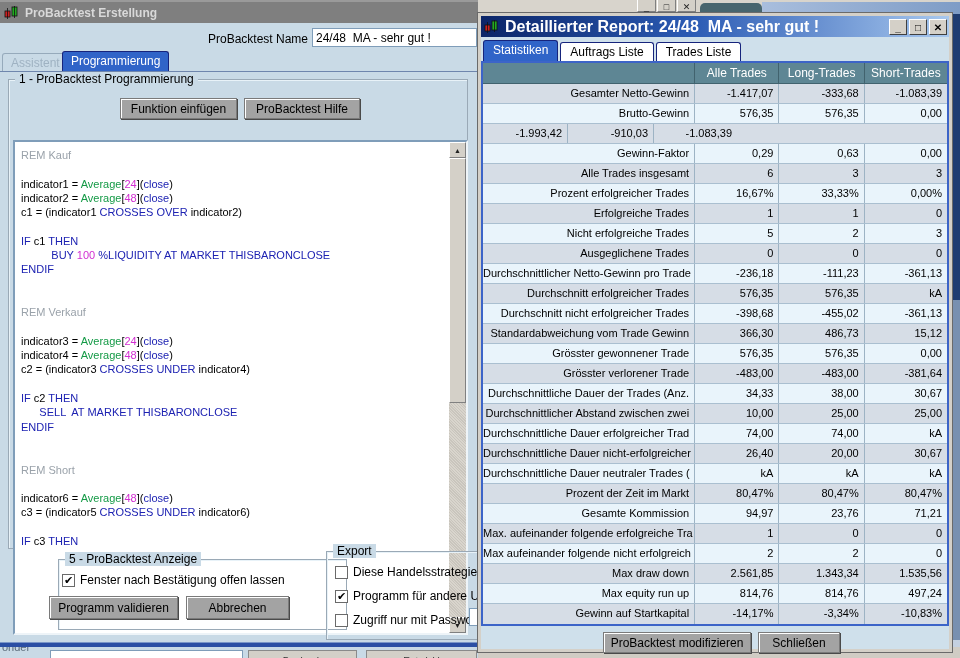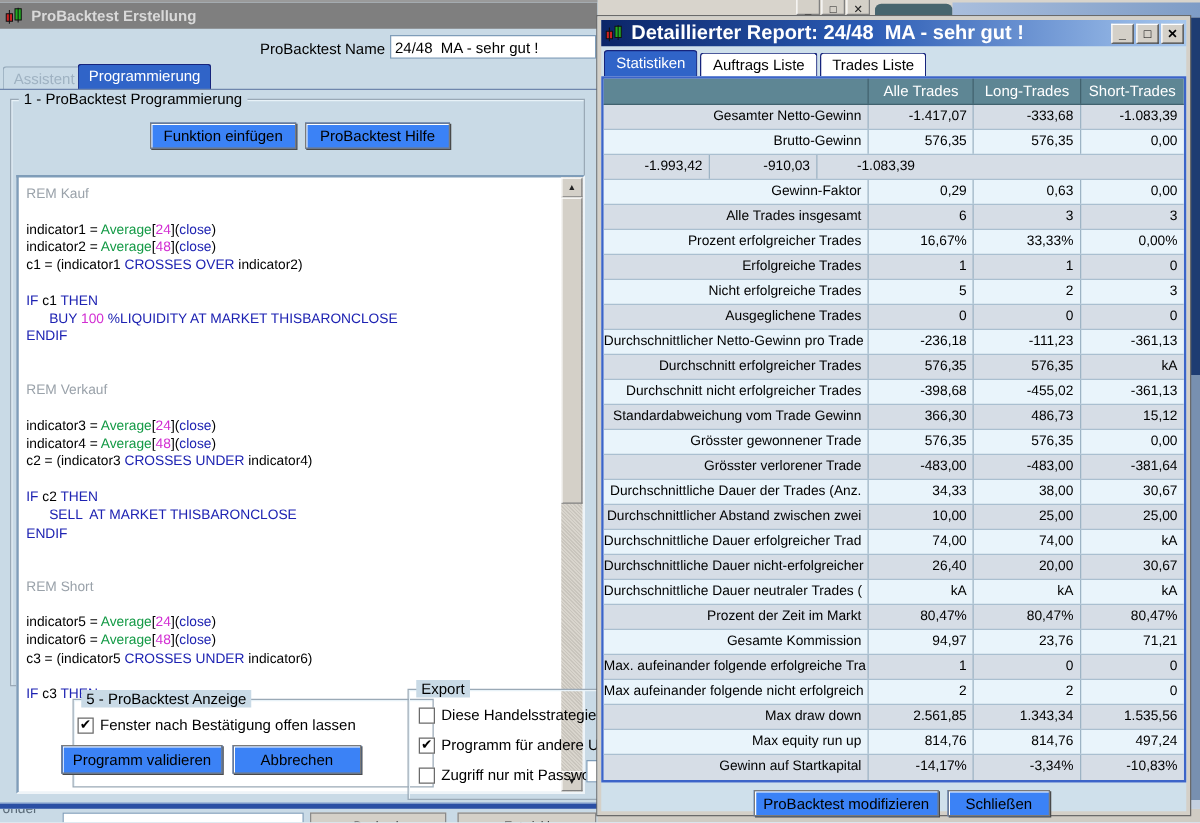--- a/index.html
+++ b/index.html
@@ -35,21 +35,21 @@
   .mtab.inactive { left:2px; top:51px; border:1px solid #96aabb; border-bottom:none; color:#9fb2c2; background:#c9dae6; }
   .mtab.active { left:62px; top:49px; height:21px; background:#3064c8; color:#fff; border:1px solid #16247c; border-bottom:none; }
   .panel-line { position:absolute; left:0; top:69px; width:100%; height:1px; background:#6f86ad; }
 
   .groupbox { position:absolute; border:1px solid #9aa9b6; box-shadow:inset 1px 1px 0 #e8f2f8; }
   .groupbox > .legend { position:absolute; top:-8px; left:6px; background:#c9dae6; padding:0 4px; font-size:12px; color:#000; }
   .gb1 { left:8px; top:77px; width:460px; height:470px; }
   .gb5 { left:24px; top:557px; width:289px; height:71px;margin-left:34px; }
   .gbx { left:326px; top:549px; width:170px; height:89px; }
 
-  .btn3d { background:#3b82f6; border:1px solid #7a7a7a; box-shadow:1px 1px 0 #4a4a4a, inset 1px 1px 0 #fff;
+  .btn3d { background:#a3a3a3; border:1px solid #7a7a7a; box-shadow:1px 1px 0 #4a4a4a, inset 1px 1px 0 #fff;
            font:12px "Liberation Sans",sans-serif; color:#000; display:flex; align-items:center; justify-content:center;
            position:absolute; cursor:default; }
 
   .codewrap { position:absolute; left:13px; top:138px; width:455px; height:495px; background:#fff;
               border:2px solid; border-color:#7f9db9 #eef4f8 #eef4f8 #7f9db9;text-decoration:underline; }
   .codecontent { position:absolute; left:0; top:0; right:17px; bottom:0; overflow:hidden; padding:6px 0 0 6px; }
   .code-line { white-space:pre; font-size:11px; line-height:14.3px; height:14.3px; }
   .vscroll { position:absolute; right:0; top:0; bottom:0; width:17px;
              background:repeating-linear-gradient(45deg,#d9d5cd 0 1px,#c9c5bd 1px 2px); }
   .sb-arrow { position:absolute; left:0; width:17px; height:16px; background:#d4d0c8; border:1px solid #808080;
@@ -140,38 +140,37 @@
 
     <div class="codewrap">
       <div class="codecontent">
           <div class="code-line"><span style="color: rgb(154, 162, 170);">REM Kauf</span></div>
           <div class="code-line"></div>
           <div class="code-line"><span style="color: rgb(0, 0, 0);">indicator1 = </span><span style="color: rgb(20, 154, 70);">Average</span><span style="color: rgb(0, 0, 0);">[</span><span style="color: rgb(210, 46, 210);">24</span><span style="color: rgb(0, 0, 0);">](</span><span style="color: rgb(29, 34, 178);">close</span><span style="color: rgb(0, 0, 0);">)</span></div>
           <div class="code-line"><span style="color: rgb(0, 0, 0);">indicator2 = </span><span style="color: rgb(20, 154, 70);">Average</span><span style="color: rgb(0, 0, 0);">[</span><span style="color: rgb(210, 46, 210);">48</span><span style="color: rgb(0, 0, 0);">](</span><span style="color: rgb(29, 34, 178);">close</span><span style="color: rgb(0, 0, 0);">)</span></div>
           <div class="code-line"><span style="color: rgb(0, 0, 0);">c1 = (indicator1 </span><span style="color: rgb(29, 34, 178);">CROSSES OVER</span><span style="color: rgb(0, 0, 0);"> indicator2)</span></div>
           <div class="code-line"></div>
           <div class="code-line"><span style="color: rgb(29, 34, 178);">IF</span><span style="color: rgb(0, 0, 0);"> c1 </span><span style="color: rgb(29, 34, 178);">THEN</span></div>
-          <div class="code-line"><span style="color: rgb(0, 0, 0);">      </span><span style="color: rgb(29, 34, 178);">BUY</span><span style="color: rgb(0, 0, 0);"> </span><span style="color: rgb(210, 46, 210);">100</span><span style="color: rgb(0, 0, 0);"> </span><span style="color: rgb(29, 34, 178);">%LIQUIDITY AT MARKET THISBARONCLOSE</span></div>
+          <div class="code-line"><span style="color: rgb(0, 0, 0);">      </span><span style="color: rgb(29, 34, 178); margin-left: 12px;">BUY</span><span style="color: rgb(0, 0, 0);"> </span><span style="color: rgb(210, 46, 210);">100</span><span style="color: rgb(0, 0, 0);"> </span><span style="color: rgb(29, 34, 178);">%LIQUIDITY AT MARKET THISBARONCLOSE</span></div>
           <div class="code-line"><span style="color: rgb(29, 34, 178);">ENDIF</span></div>
           <div class="code-line"></div>
           <div class="code-line"></div>
           <div class="code-line"><span style="color: rgb(154, 162, 170);">REM Verkauf</span></div>
           <div class="code-line"></div>
           <div class="code-line"><span style="color: rgb(0, 0, 0);">indicator3 = </span><span style="color: rgb(20, 154, 70);">Average</span><span style="color: rgb(0, 0, 0);">[</span><span style="color: rgb(210, 46, 210);">24</span><span style="color: rgb(0, 0, 0);">](</span><span style="color: rgb(29, 34, 178);">close</span><span style="color: rgb(0, 0, 0);">)</span></div>
           <div class="code-line"><span style="color: rgb(0, 0, 0);">indicator4 = </span><span style="color: rgb(20, 154, 70);">Average</span><span style="color: rgb(0, 0, 0);">[</span><span style="color: rgb(210, 46, 210);">48</span><span style="color: rgb(0, 0, 0);">](</span><span style="color: rgb(29, 34, 178);">close</span><span style="color: rgb(0, 0, 0);">)</span></div>
           <div class="code-line"><span style="color: rgb(0, 0, 0);">c2 = (indicator3 </span><span style="color: rgb(29, 34, 178);">CROSSES UNDER</span><span style="color: rgb(0, 0, 0);"> indicator4)</span></div>
           <div class="code-line"></div>
           <div class="code-line"><span style="color: rgb(29, 34, 178);">IF</span><span style="color: rgb(0, 0, 0);"> c2 </span><span style="color: rgb(29, 34, 178);">THEN</span></div>
           <div class="code-line"><span style="color: rgb(0, 0, 0);">      </span><span style="color: rgb(29, 34, 178);">SELL  AT MARKET THISBARONCLOSE</span></div>
           <div class="code-line"><span style="color: rgb(29, 34, 178);">ENDIF</span></div>
           <div class="code-line"></div>
           <div class="code-line"></div>
           <div class="code-line"><span style="color: rgb(154, 162, 170);">REM Short</span></div>
           <div class="code-line"></div>
-          <div class="code-line"><span style="color: rgb(0, 0, 0);">indicator5 = </span><span style="color: rgb(20, 154, 70);">Average</span><span style="color: rgb(0, 0, 0);">[</span><span style="color: rgb(210, 46, 210);">24</span><span style="color: rgb(0, 0, 0);">](</span><span style="color: rgb(29, 34, 178);">close</span><span style="color: rgb(0, 0, 0);">)</span></div>
           <div class="code-line"><span style="color: rgb(0, 0, 0);">indicator6 = </span><span style="color: rgb(20, 154, 70);">Average</span><span style="color: rgb(0, 0, 0);">[</span><span style="color: rgb(210, 46, 210);">48</span><span style="color: rgb(0, 0, 0);">](</span><span style="color: rgb(29, 34, 178);">close</span><span style="color: rgb(0, 0, 0);">)</span></div>
           <div class="code-line"><span style="color: rgb(0, 0, 0);">c3 = (indicator5 </span><span style="color: rgb(29, 34, 178);">CROSSES UNDER</span><span style="color: rgb(0, 0, 0);"> indicator6)</span></div>
           <div class="code-line"></div>
           <div class="code-line"><span style="color: rgb(29, 34, 178);">IF</span><span style="color: rgb(0, 0, 0);"> c3 </span><span style="color: rgb(29, 34, 178);">THEN</span></div>
         </div>
       <div class="vscroll">
         <div class="sb-arrow sb-up">▲</div>
         <div class="sb-thumb"></div>
         <div class="sb-arrow sb-down">▼</div>
       </div>

